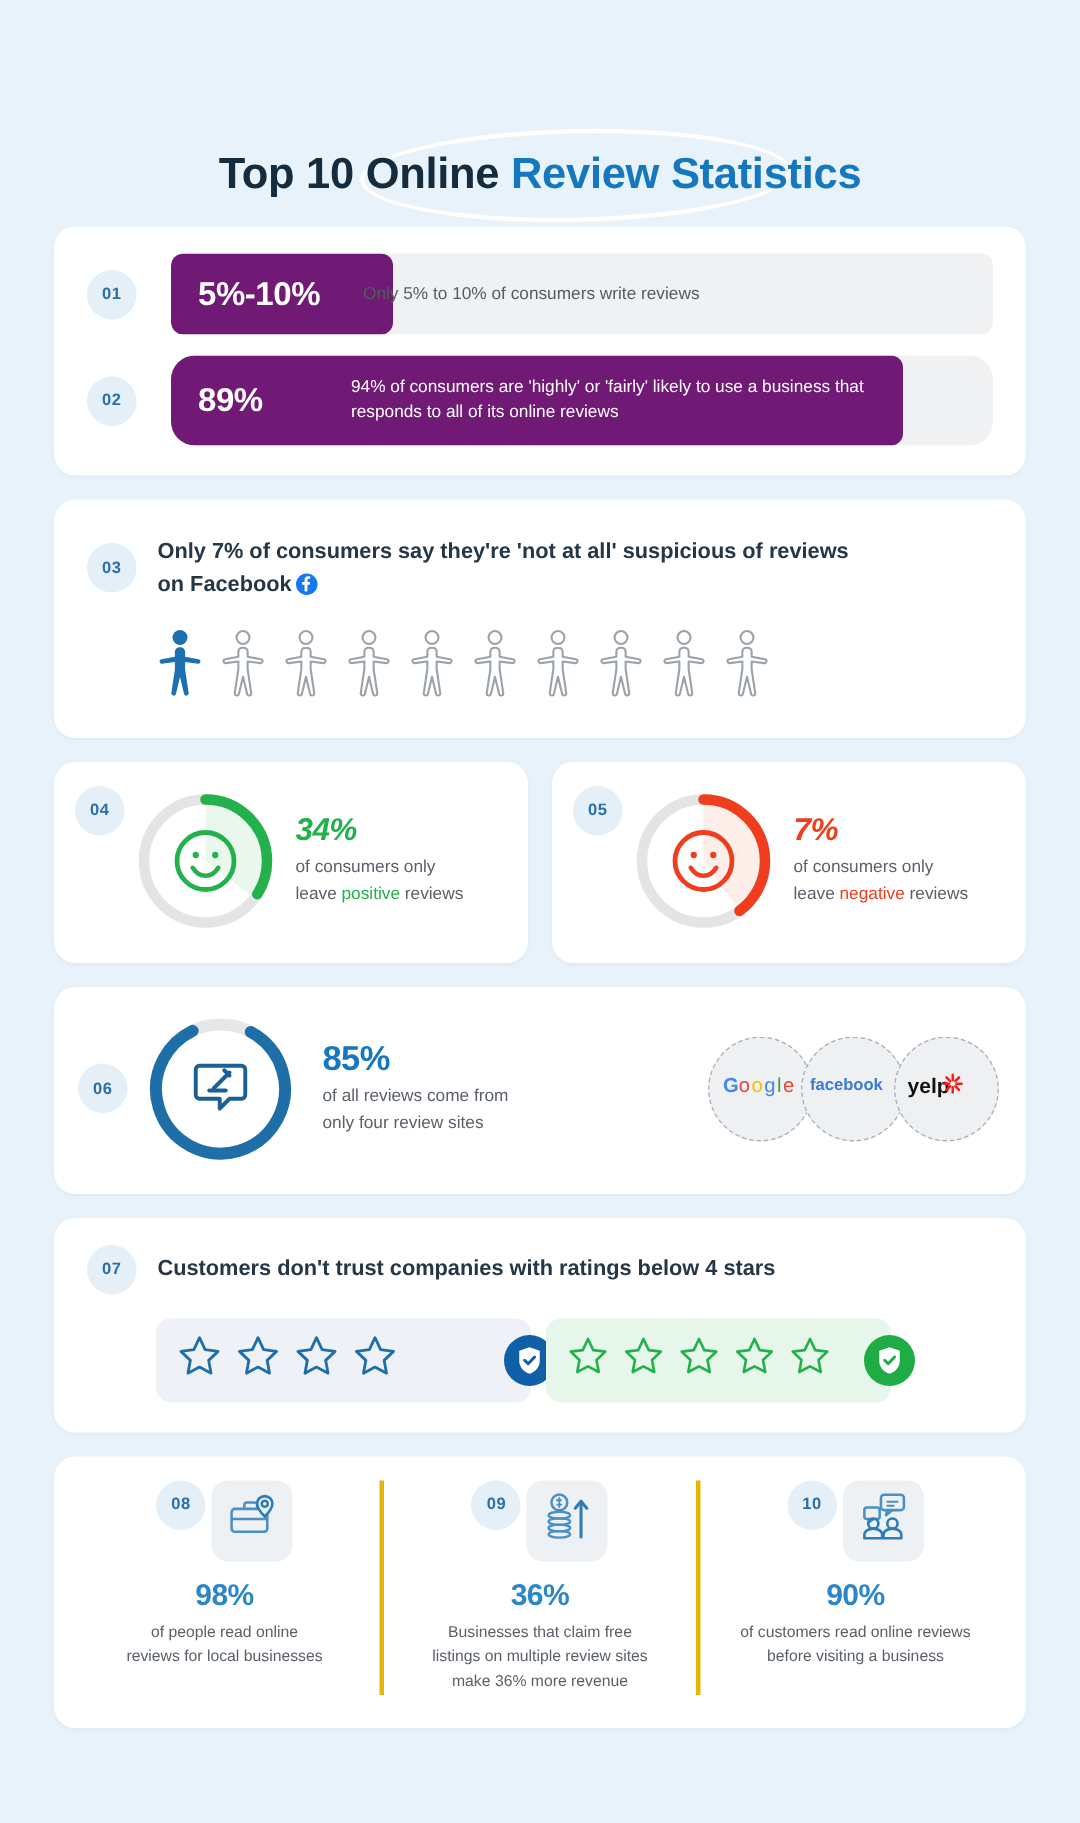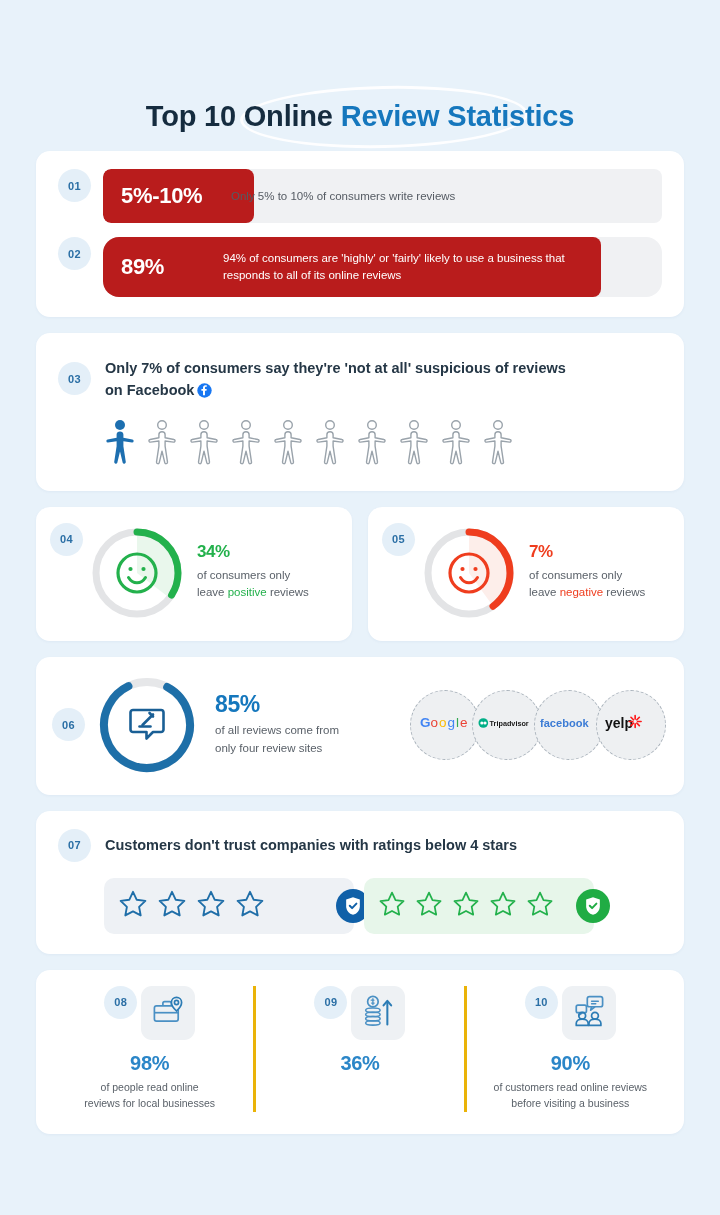--- a/index.html
+++ b/index.html
@@ -43,30 +43,30 @@
   .num{
     width:33px;height:33px;border-radius:50%;
     background:#e4eff8;
     color:#2b6fa5;font-size:11px;font-weight:bold;
     display:flex;align-items:center;justify-content:center;
     flex:0 0 33px;letter-spacing:.3px;
   }
 
   
   .card-bars{padding:18px 22px 20px 22px;}
-  .barrow{display:flex;align-items:flex-start;gap:12px;margin-bottom:14px;}
+  .barrow{display:flex;align-items:center;gap:23px;margin-bottom:14px;}
   .barrow:last-child{margin-bottom:0;}
   .track{
     position:relative;flex:1;background:#f0f1f3;border-radius:8px;
     height:54px;display:flex;align-items:center;overflow:hidden;
   }
   .track.tall{height:60px;border-radius:16px;}
   .fill{
     position:absolute;left:0;top:0;bottom:0;
-    background:#b91c1c;border-radius:8px;
+    background:#701a75;border-radius:8px;
     display:flex;align-items:center;
   }
   .fill .bigpct{
     color:#fff;font-size:22px;font-weight:bold;padding-left:18px;
     white-space:nowrap;letter-spacing:-0.3px;
   }
   .bar-desc{
     position:relative;z-index:3;font-size:11.5px;color:#555b63;
     line-height:1.45;
   }
@@ -87,21 +87,21 @@
   
   .row-2{display:flex;gap:16px;margin:0 36px 16px 36px;}
   .row-2 .card{margin:0;flex:1;}
   .donutcard{padding:16px 14px 18px 14px;display:flex;align-items:flex-start;gap:4px;}
   .donut-main{display:flex;align-items:center;gap:10px;flex:1;}
   .donut{position:relative;width:100px;height:100px;flex:0 0 100px;}
   .donut svg{display:block;}
   .donut .face{
     position:absolute;left:50%;top:50%;transform:translate(-50%,-50%);
   }
-  .dtext .pct{font-size:17px;font-weight:bold;letter-spacing:-0.4px;line-height:1.1;}
+  .dtext .pct{font-size:21px;font-weight:bold;letter-spacing:-0.4px;line-height:1.1;font-style:italic;}
   .dtext .sub{font-size:11.5px;color:#5a6169;line-height:1.5;margin-top:5px;}
   .pos{color:#23b14c;}
   .neg{color:#ef3d1e;}
 
   
   .card6{padding:16px 18px 18px 16px;display:flex;align-items:center;gap:10px;}
   .c6-donut{position:relative;width:104px;height:104px;flex:0 0 104px;}
   .c6-donut .mid{position:absolute;left:50%;top:50%;transform:translate(-50%,-50%);}
   .c6-text{margin-left:6px;}
   .c6-text .pct{font-size:23px;font-weight:bold;color:#1577bd;letter-spacing:-0.4px;}
@@ -356,30 +356,20 @@
             <text x="0" y="26" font-family="'Liberation Sans',sans-serif" font-size="27" font-weight="bold" fill="#4285f4">G</text>
             <text x="21" y="26" font-family="'Liberation Sans',sans-serif" font-size="27" fill="#ea4335">o</text>
             <text x="38" y="26" font-family="'Liberation Sans',sans-serif" font-size="27" fill="#fbbc05">o</text>
             <text x="55" y="26" font-family="'Liberation Sans',sans-serif" font-size="27" fill="#4285f4">g</text>
             <text x="72" y="26" font-family="'Liberation Sans',sans-serif" font-size="27" fill="#34a853">l</text>
             <text x="80" y="26" font-family="'Liberation Sans',sans-serif" font-size="27" fill="#ea4335">e</text>
           </svg>
         </span>
       </div>
 
-      <div class="logo-circle">
-        <span>
-          <svg width="58" height="14" viewBox="0 0 120 28">
-            <circle cx="11" cy="14" r="10" fill="#00af87"></circle>
-            <circle cx="8" cy="14" r="3.3" fill="#ffffff"></circle>
-            <circle cx="14.5" cy="14" r="3.3" fill="#ffffff"></circle>
-            <text x="24" y="20" font-family="'Liberation Sans',sans-serif" font-size="15" font-weight="bold" fill="#1a1a1a">Tripadvisor</text>
-          </svg>
-        </span>
-      </div>
 
       <div class="logo-circle">
         <span>
           <svg width="58" height="16" viewBox="0 0 110 30">
             <text x="0" y="22" font-family="'Liberation Sans',sans-serif" font-size="21" font-weight="bold" fill="#3b7bd5">facebook</text>
           </svg>
         </span>
       </div>
 
       <div class="logo-circle">
@@ -494,20 +484,25 @@
               <ellipse cx="14" cy="24" rx="8.5" ry="2.6" fill="none" stroke="#4a90c4" stroke-width="1.8"></ellipse>
               <ellipse cx="14" cy="29" rx="8.5" ry="2.6" fill="none" stroke="#4a90c4" stroke-width="1.8"></ellipse>
               <ellipse cx="14" cy="34" rx="8.5" ry="2.6" fill="none" stroke="#4a90c4" stroke-width="1.8"></ellipse>
               <path d="M31 36V9" stroke="#2c7cb5" stroke-width="2.4" stroke-linecap="round"></path>
               <path d="M26.5 13.5L31 8l4.5 5.5" fill="none" stroke="#2c7cb5" stroke-width="2.4" stroke-linejoin="round" stroke-linecap="round"></path>
             </svg>
           </span>
         </div>
       </div>
       <div class="pct">36%</div>
+      <div class="cap">
+        <span>Businesses that claim free</span><br>
+        <span>listings on multiple review sites</span><br>
+        <span>make 36% more revenue</span>
+      </div>
     </div>
 
     <div class="stat">
       <div class="stat-top">
         <div class="num">10</div>
         <div class="icon-box">
           <span>
             <svg width="34" height="34" viewBox="0 0 40 40">
               <rect x="18" y="3" width="18" height="12" rx="2.5" fill="none" stroke="#4a90c4" stroke-width="2"></rect>
               <path d="M23 15l-1 4 5-4" fill="none" stroke="#4a90c4" stroke-width="2" stroke-linejoin="round"></path>

